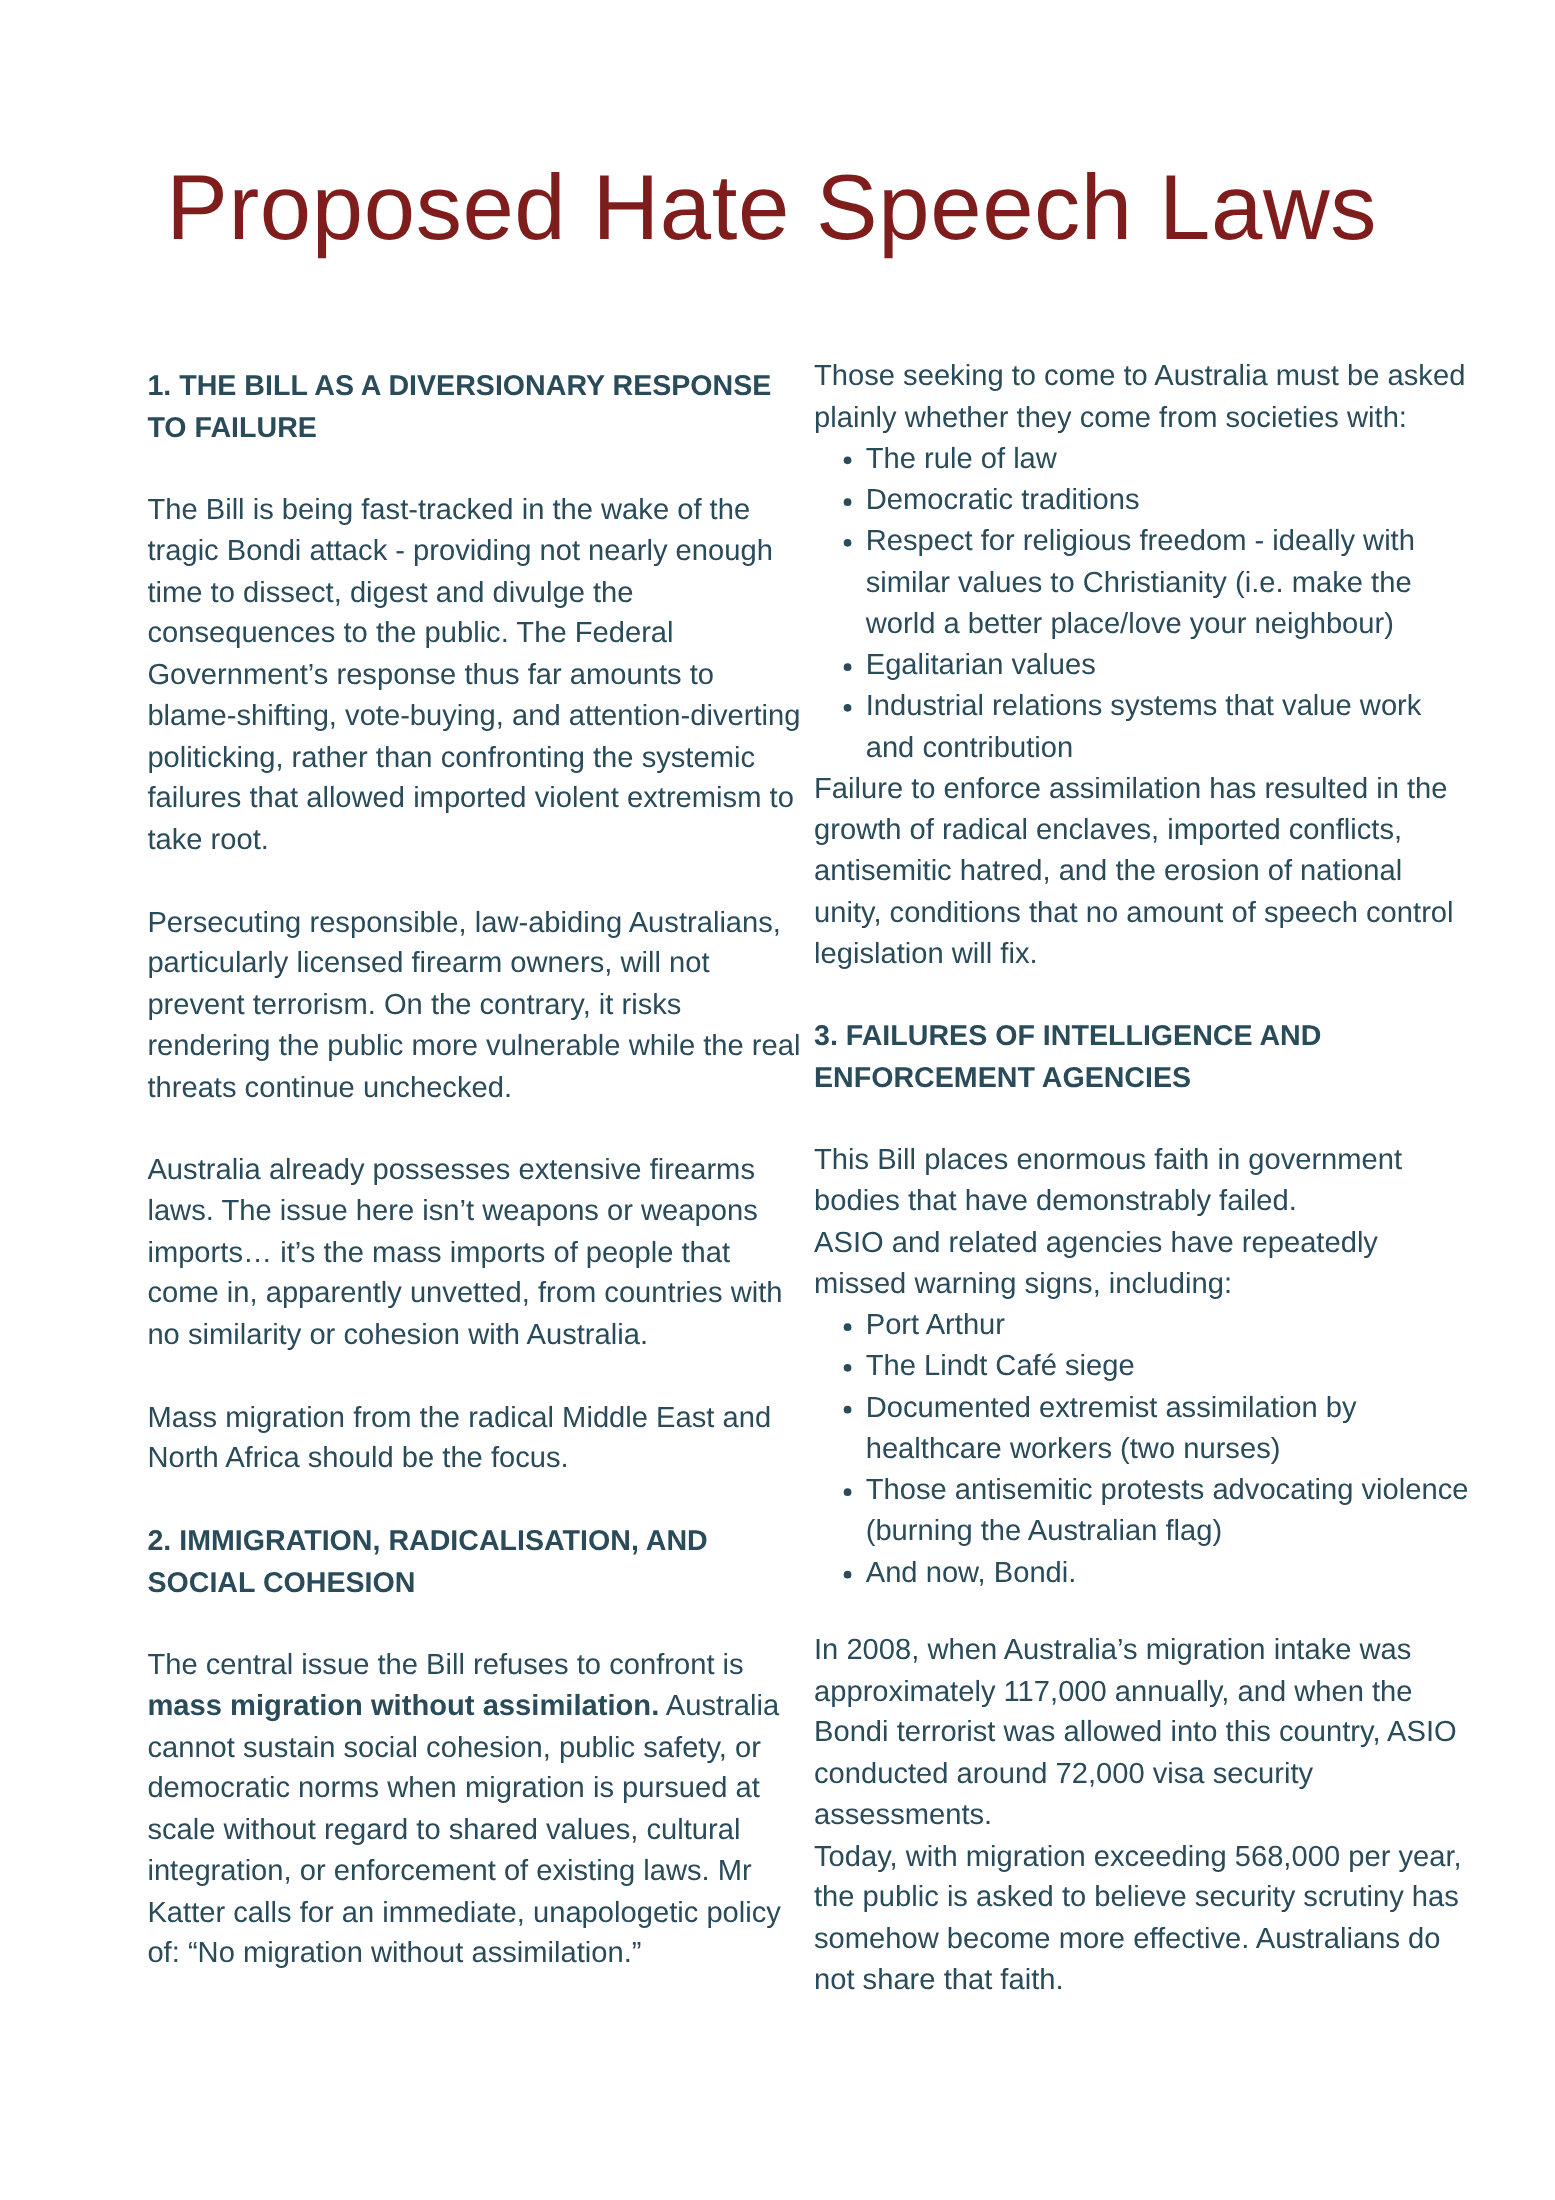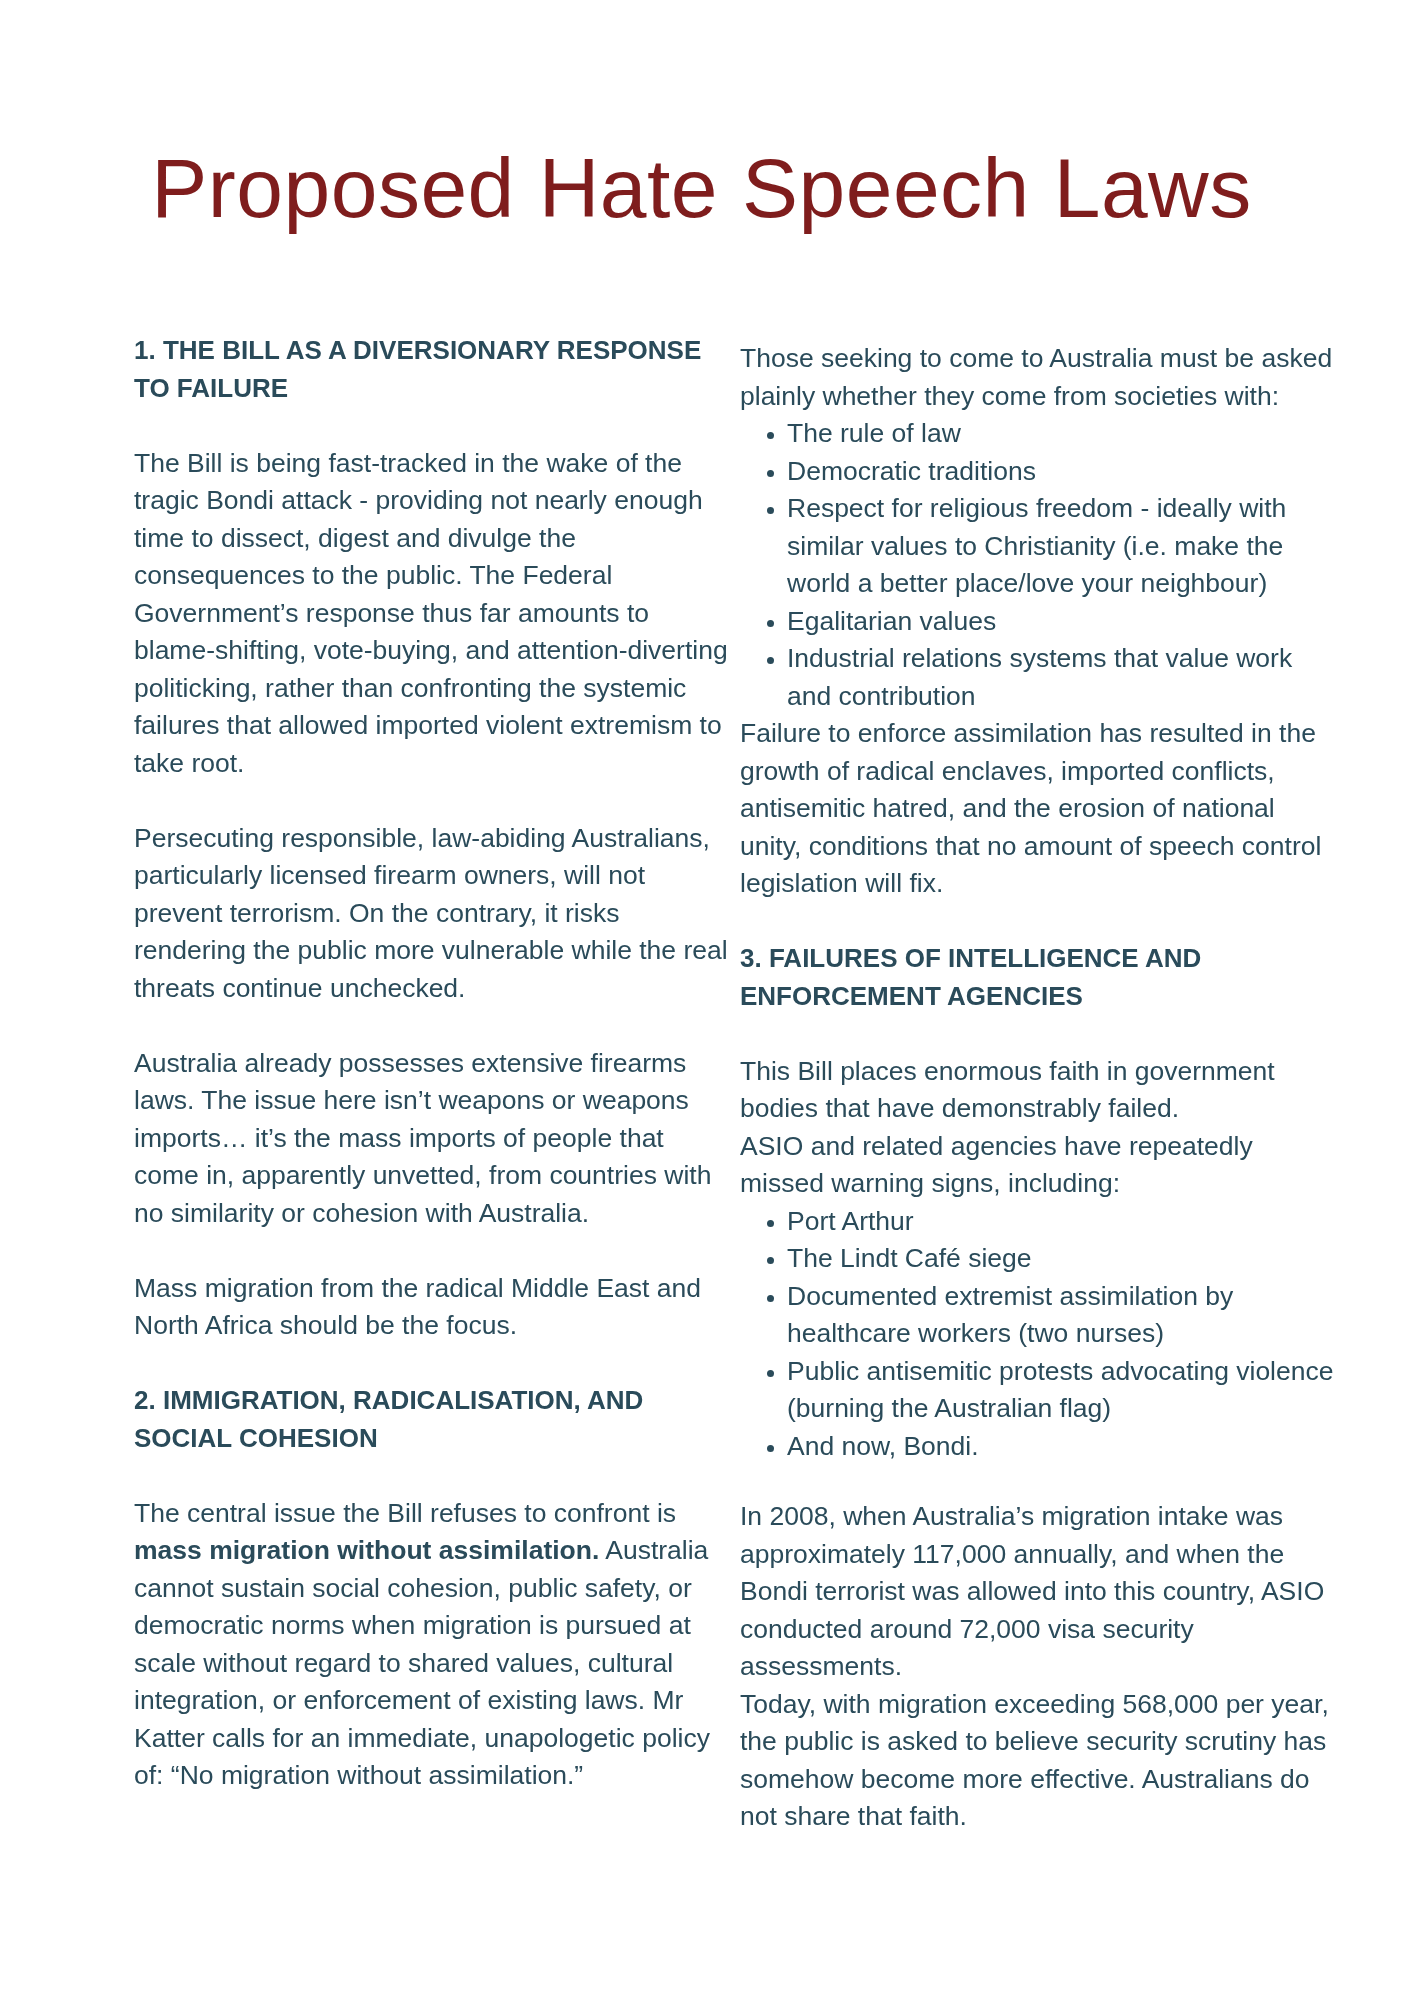--- a/index.html
+++ b/index.html
@@ -13,21 +13,21 @@
       text-align: center;
       font-size: 84px; font-weight: 400; letter-spacing: 0.5px;
       color: #7f1d1d;
       margin: 0;
     }
     .col {
       position: absolute; top: 328px; width: 600px;
       font-size: 26.5px; line-height: 37.5px;
     }
     .col-left { left: 134px; top: 332px; }
-    .col-right { left: 740px; width: 600px; top: 340px; }
+    .col-right { left: 740px; width: 600px; top: 323px; }
     h2 {
       font-size: 26px; font-weight: 700; line-height: 37.5px;
       margin: 0 0 37.5px 0; text-transform: uppercase;
     }
     p { margin: 0 0 37.5px 0; }
     p.tight { margin-bottom: 0; }
     ul { margin: 0; padding-left: 47px; }
     ul li { padding-left: 0; }
     ul li::marker { font-size: 22px; }
     b { font-weight: 700; }
@@ -59,18 +59,18 @@
   </ul>
   <p>Failure to enforce assimilation has resulted in the growth of radical enclaves, imported conflicts, antisemitic hatred, and the erosion of national unity, conditions that no amount of speech control legislation will fix.</p>
 
   <h2>3. FAILURES OF INTELLIGENCE AND ENFORCEMENT AGENCIES</h2>
   <p class="tight">This Bill places enormous faith in government bodies that have demonstrably failed.</p>
   <p class="tight">ASIO and related agencies have repeatedly missed warning signs, including:</p>
   <ul style="margin-bottom:33px;">
     <li>Port Arthur</li>
     <li>The Lindt Café siege</li>
     <li>Documented extremist assimilation by healthcare workers (two nurses)</li>
-    <li>Public antisemitic protests advocating violence (burning the Australian flag)</li>
+    <li>Those antisemitic protests advocating violence (burning the Australian flag)</li>
     <li>And now, Bondi.</li>
   </ul>
   <p class="tight">In 2008, when Australia’s migration intake was approximately 117,000 annually, and when the Bondi terrorist was allowed into this country, ASIO conducted around 72,000 visa security assessments.</p>
   <p class="tight">Today, with migration exceeding 568,000 per year, the public is asked to believe security scrutiny has somehow become more effective. Australians do not share that faith.</p>
 </div>
 
 </body></html>

